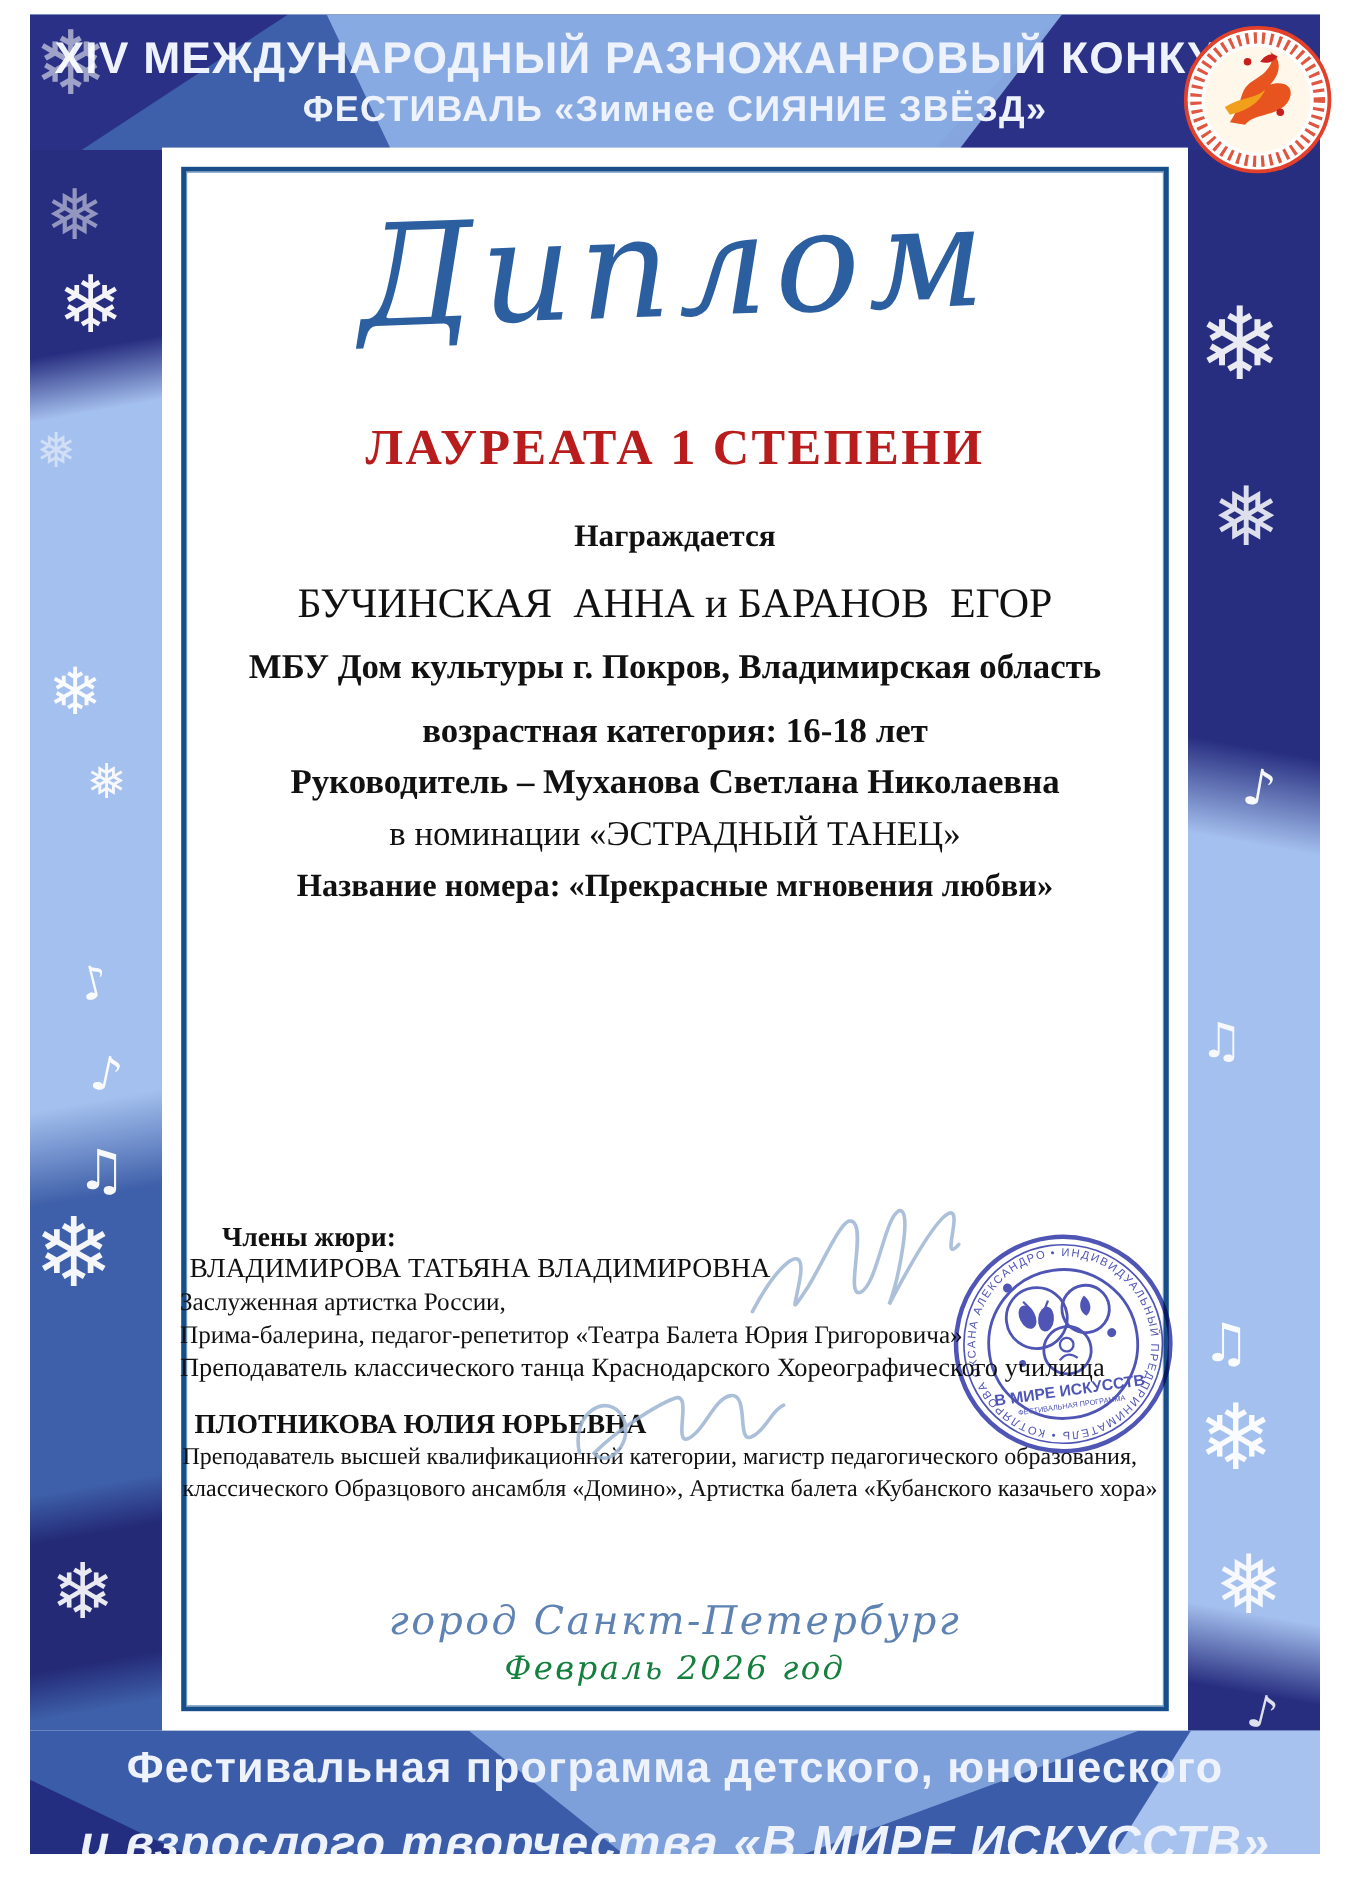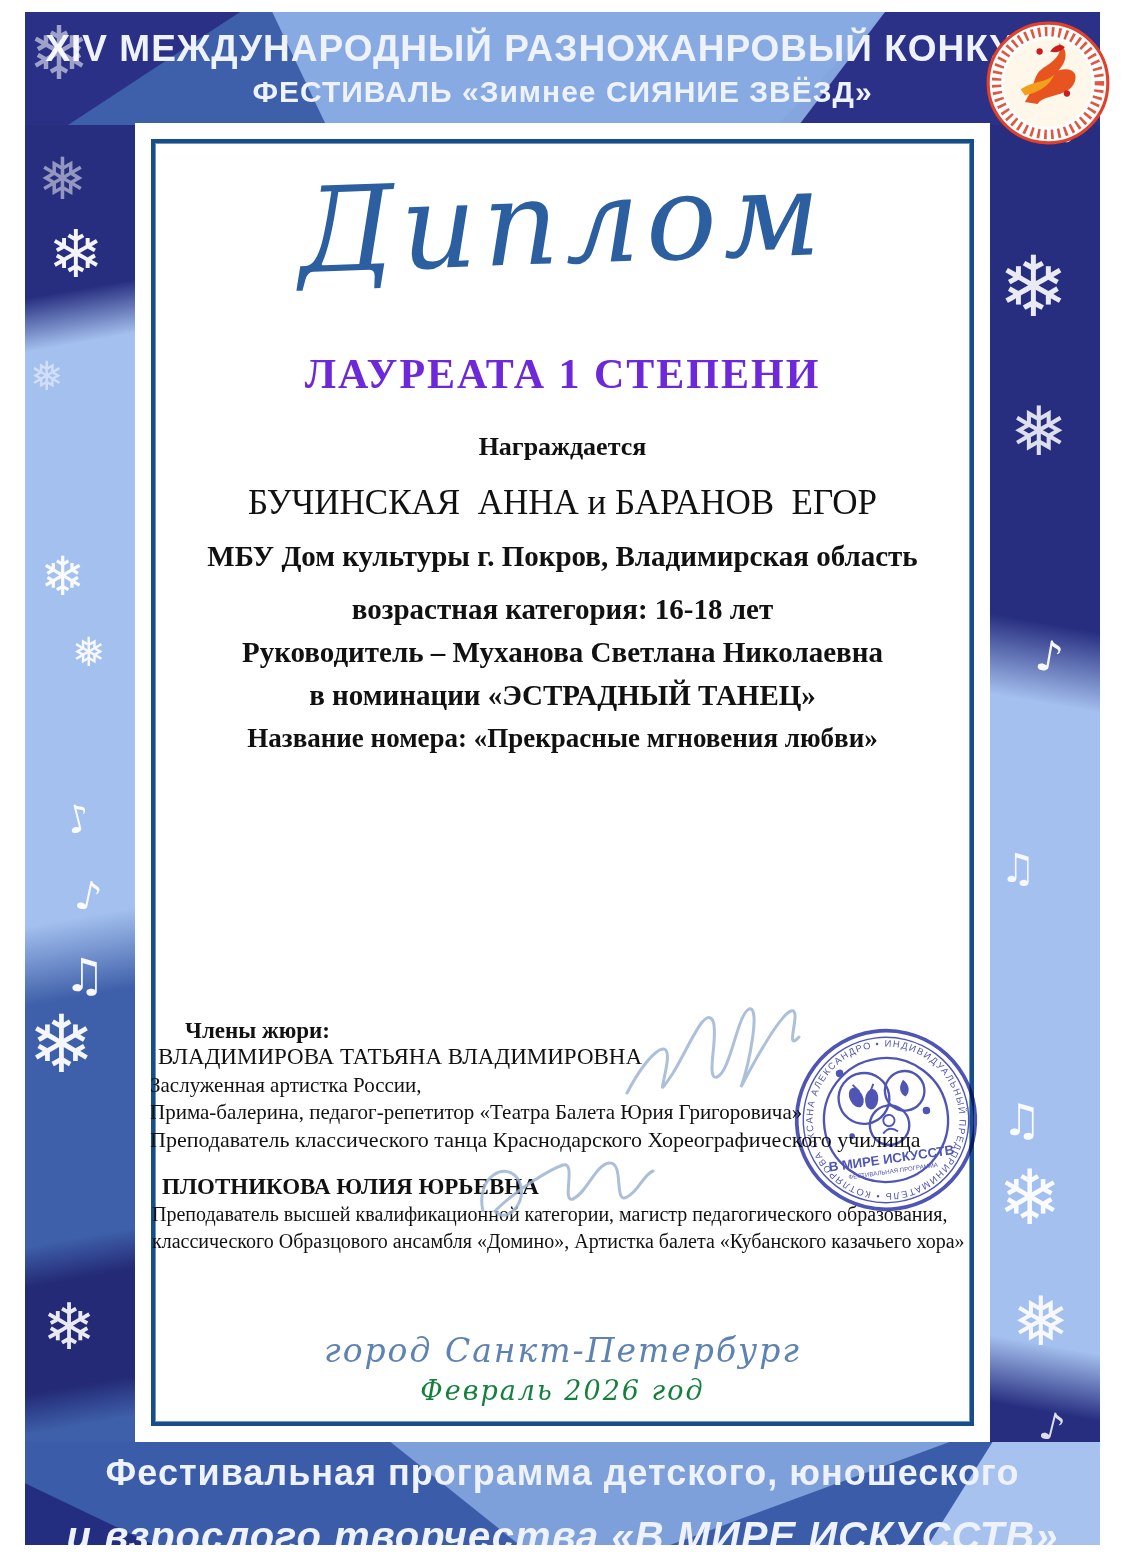--- a/index.html
+++ b/index.html
@@ -36,27 +36,27 @@
   
   .decor{position:absolute;color:#ffffff;line-height:1;pointer-events:none;
          font-family:"DejaVu Sans",sans-serif;}
   
   #paper{position:absolute;left:135px;top:123px;width:855px;height:1319px;background:#ffffff;}
   #frame{position:absolute;inset:16px;border:4px solid #174e89;
          box-shadow:inset 0 0 0 1px #6f96bf;}
   .c{position:absolute;width:100%;text-align:center;color:#111111;}
   #script-title{top:30px;font-size:118px;font-style:italic;color:#2c5f9f;
         font-family:"DejaVu Serif",serif;letter-spacing:6px;transform:rotate(-2deg);}
-  #award{top:227px;font-size:42px;font-weight:bold;color:#6d28d9;letter-spacing:2px;}
+  #award{top:227px;font-size:42px;font-weight:bold;color:#b91c1c;letter-spacing:2px;}
   #awarded{top:309px;font-size:26px;font-weight:bold;}
   #recipient{top:360px;font-size:35px;font-weight:normal;white-space:pre-wrap;}
   #org{top:417px;font-size:29px;font-weight:bold;}
   #age{top:470px;font-size:29px;font-weight:bold;}
   #leader{top:513px;font-size:29px;font-weight:bold;}
-  #nomination{top:556px;font-size:29px;font-weight:bold;}
+  #nomination{top:556px;font-size:29px;font-weight:normal;}
   #piece{top:600px;font-size:27px;font-weight:bold;}
   
   .jl{position:absolute;color:#111;text-align:left;white-space:nowrap;}
   #jury-heading{left:50px;top:895px;font-size:23px;font-weight:bold;}
   #j1-name{left:23px;top:921px;font-size:23px;font-weight:normal;}
   #j1-l1{left:15px;top:950px;font-size:21px;}
   #j1-l2{left:15px;top:977px;font-size:21px;}
   #j1-l3{left:15px;top:1004px;font-size:22px;}
   #j2-name{left:27px;top:1051px;font-size:23px;font-weight:bold;}
   #j2-l1{left:17px;top:1080px;font-size:20px;}

